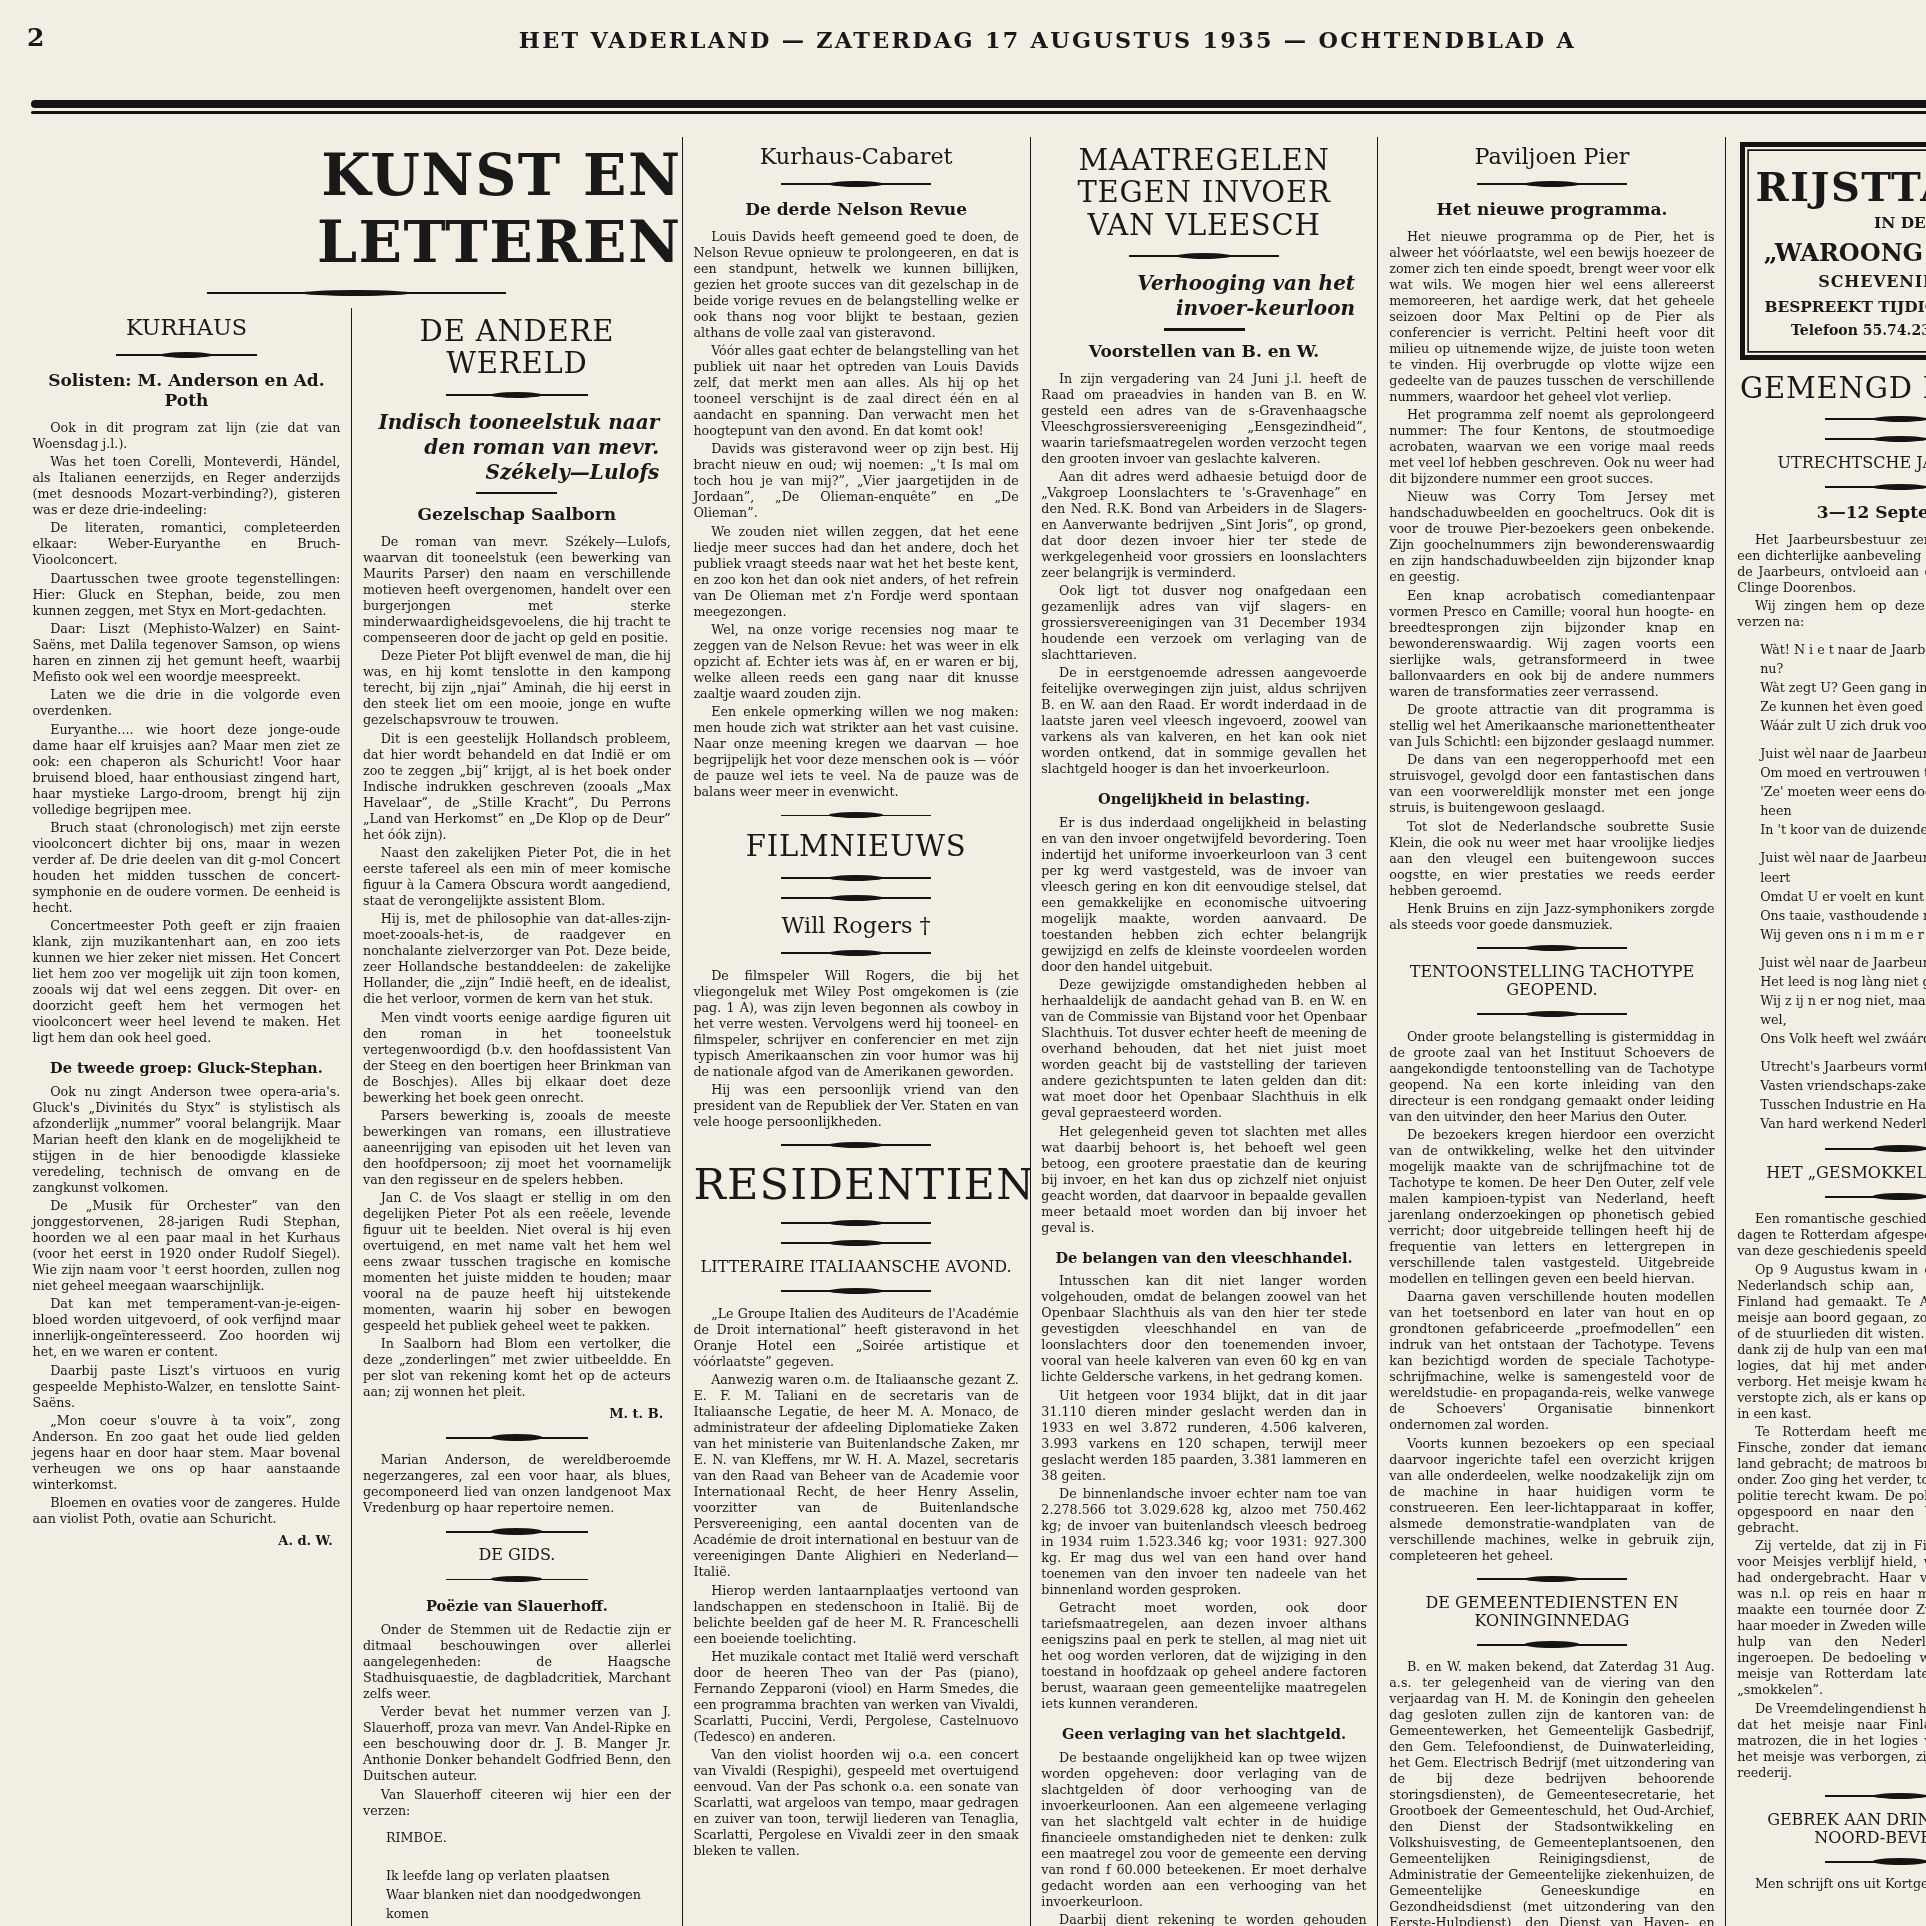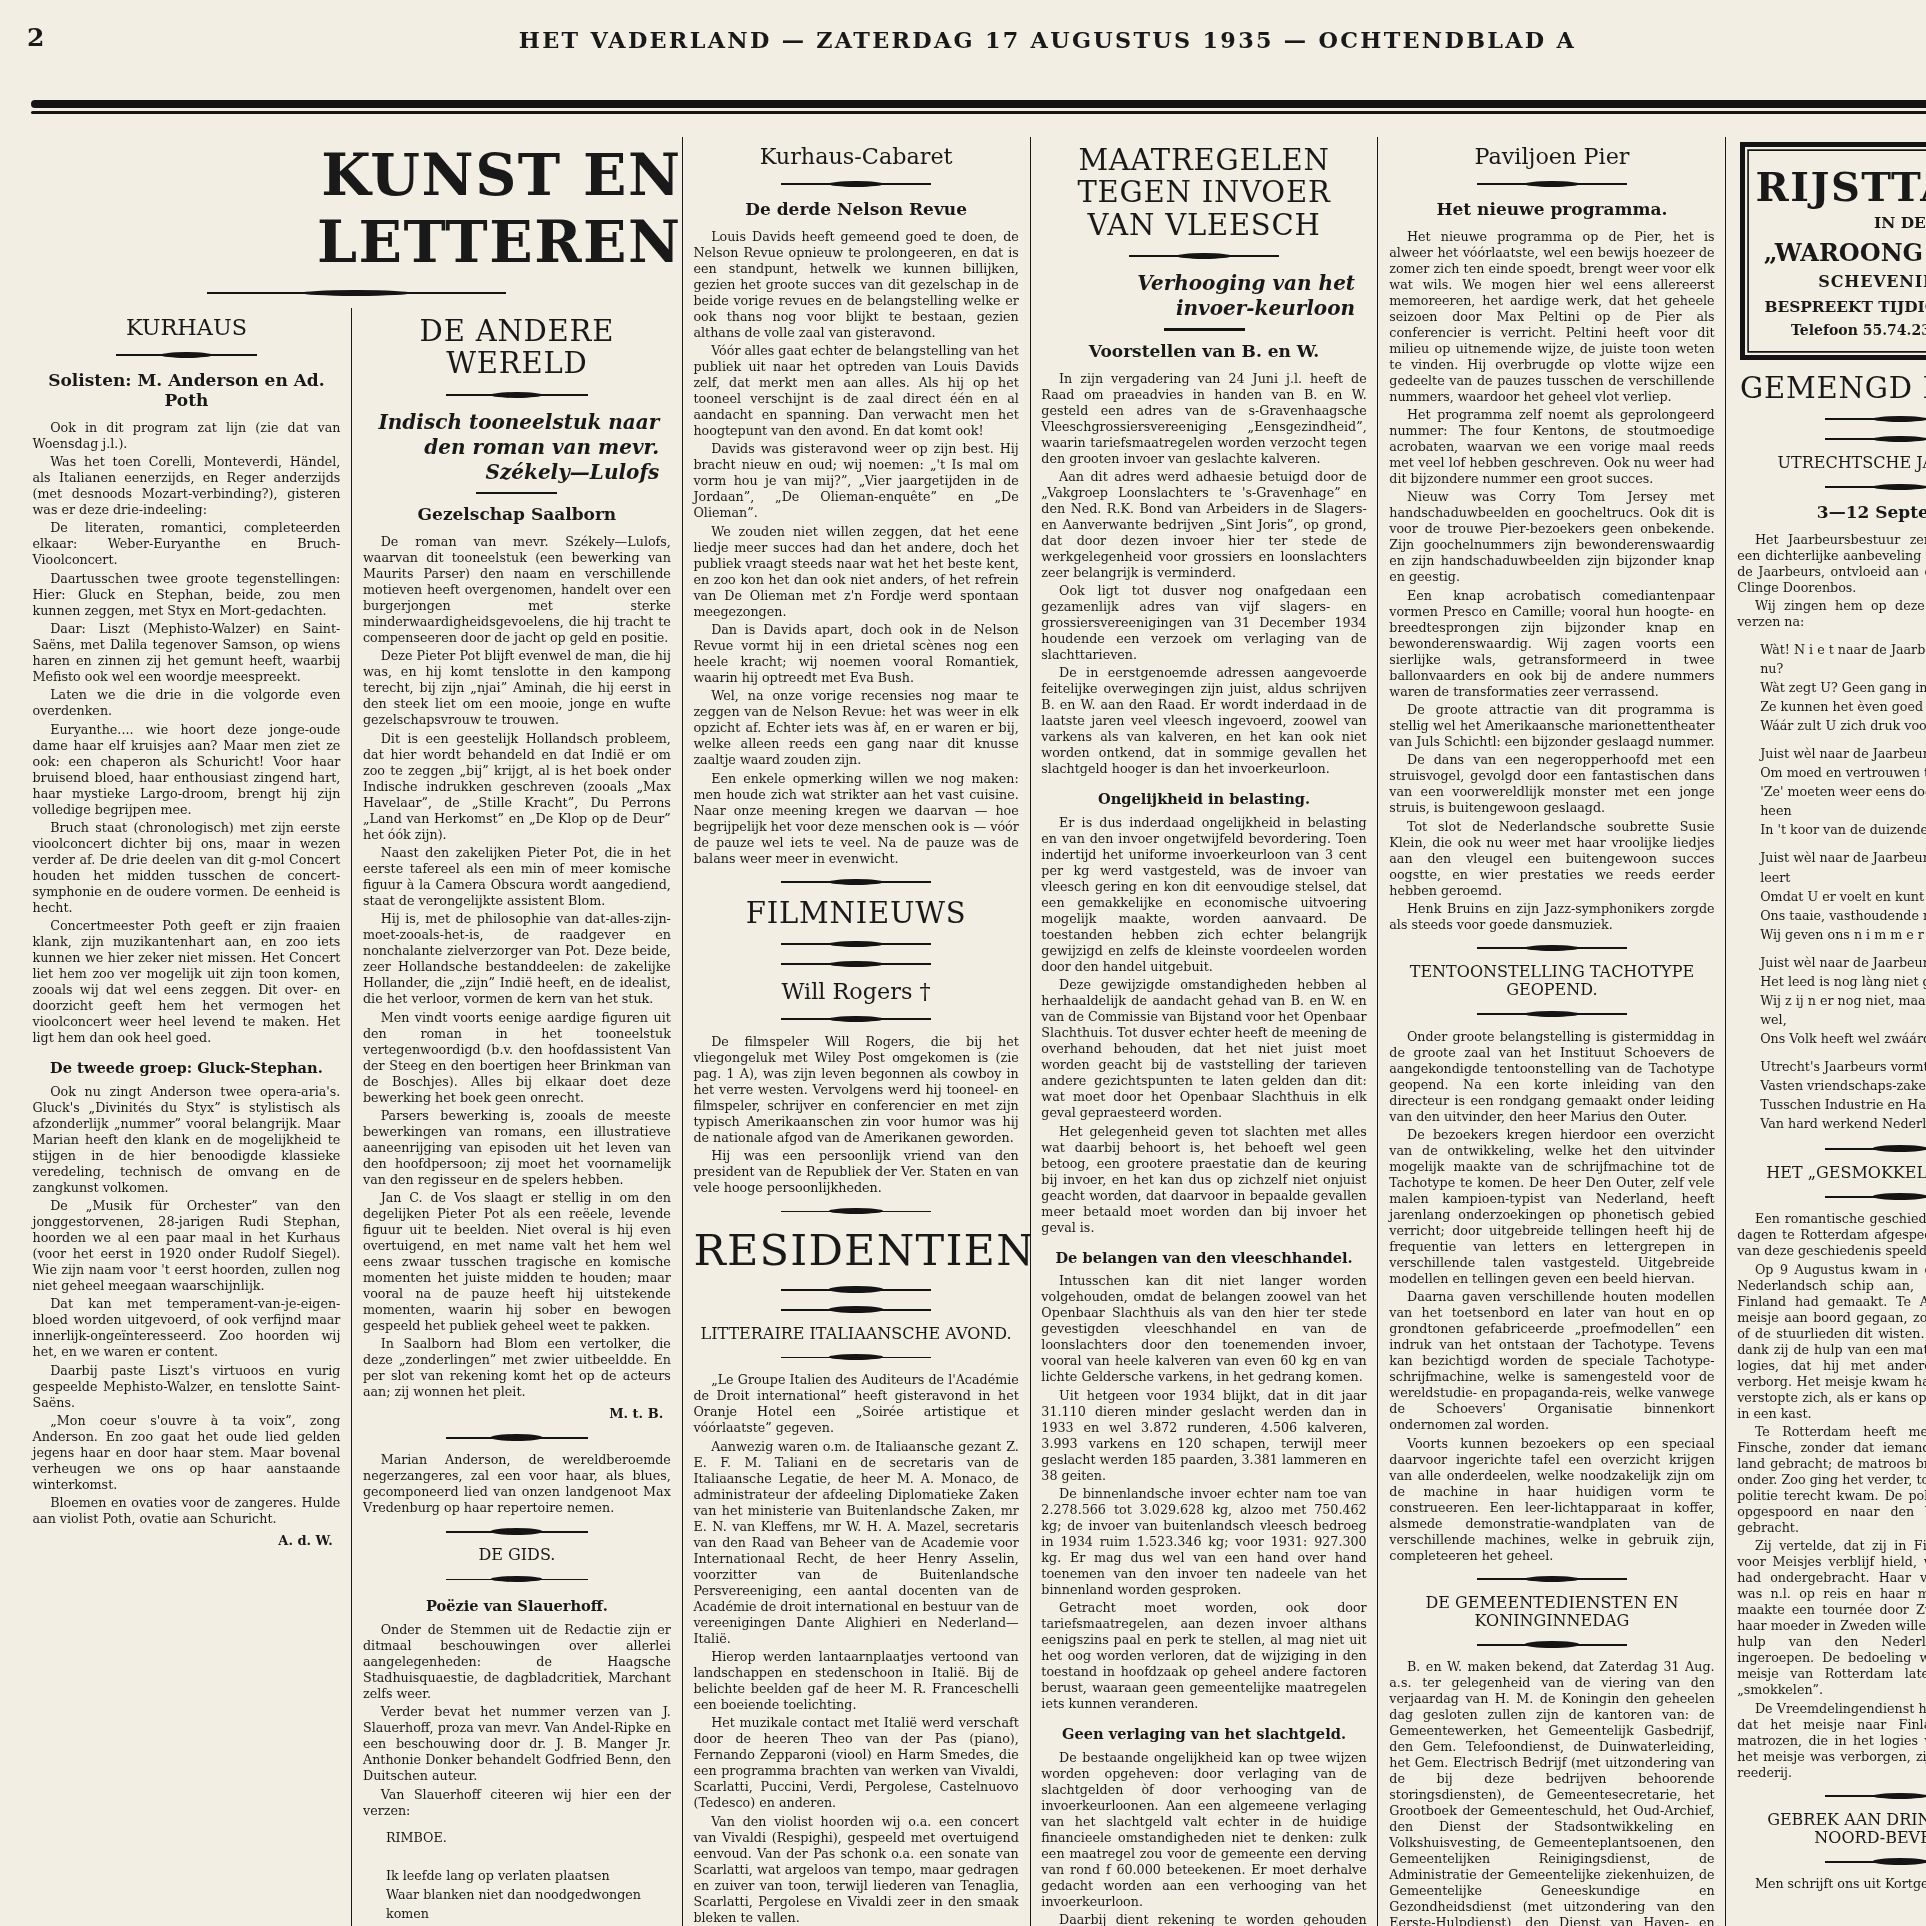--- a/index.html
+++ b/index.html
@@ -137,23 +137,22 @@
     </div>
   </div>
 
   <div class="col sep">
       <article class="article">
         <h2 class="t-md">Kurhaus-Cabaret</h2>
         <div class="lens"></div>
         <div class="subhead">De derde Nelson Revue</div>
         <p class="para">Louis Davids heeft gemeend goed te doen, de Nelson Revue opnieuw te prolongeeren, en dat is een standpunt, hetwelk we kunnen billijken, gezien het groote succes van dit gezelschap in de beide vorige revues en de belangstelling welke er ook thans nog voor blijkt te bestaan, gezien althans de volle zaal van gisteravond.</p>
         <p class="para">Vóór alles gaat echter de belangstelling van het publiek uit naar het optreden van Louis Davids zelf, dat merkt men aan alles. Als hij op het tooneel verschijnt is de zaal direct één en al aandacht en spanning. Dan verwacht men het hoogtepunt van den avond. En dat komt ook!</p>
-        <p class="para">Davids was gisteravond weer op zijn best. Hij bracht nieuw en oud; wij noemen: „'t Is mal om vorm hou je van mij?”, „Vier jaargetijden in de Jordaan”, „De Olieman-enquête” en „De Olieman”.</p>
+        <p class="para">Davids was gisteravond weer op zijn best. Hij bracht nieuw en oud; wij noemen: „'t Is mal om toch hou je van mij?”, „Vier jaargetijden in de Jordaan”, „De Olieman-enquête” en „De Olieman”.</p>
         <p class="para">We zouden niet willen zeggen, dat het eene liedje meer succes had dan het andere, doch het publiek vraagt steeds naar wat het het beste kent, en zoo kon het dan ook niet anders, of het refrein van De Olieman met z'n Fordje werd spontaan meegezongen.</p>
-        <p class="para">Dan is Davids apart, doch ook in de Nelson Revue vormt hij in een drietal scènes nog een heele kracht; wij noemen vooral Romantiek, waarin hij optreedt met Eva Bush.</p>
         <p class="para">Wel, na onze vorige recensies nog maar te zeggen van de Nelson Revue: het was weer in elk opzicht af. Echter iets was àf, en er waren er bij, welke alleen reeds een gang naar dit knusse zaaltje waard zouden zijn.</p>
         <p class="para">Een enkele opmerking willen we nog maken: men houde zich wat strikter aan het vast cuisine. Naar onze meening kregen we daarvan — hoe begrijpelijk het voor deze menschen ook is — vóór de pauze wel iets te veel. Na de pauze was de balans weer meer in evenwicht.</p>
       </article>
       <div class="lens"></div>
       <article class="article">
         <h2 class="t-lg">FILMNIEUWS</h2>
         <div class="lens"></div>
       </article>
       <div class="lens"></div>
       <article class="article">

